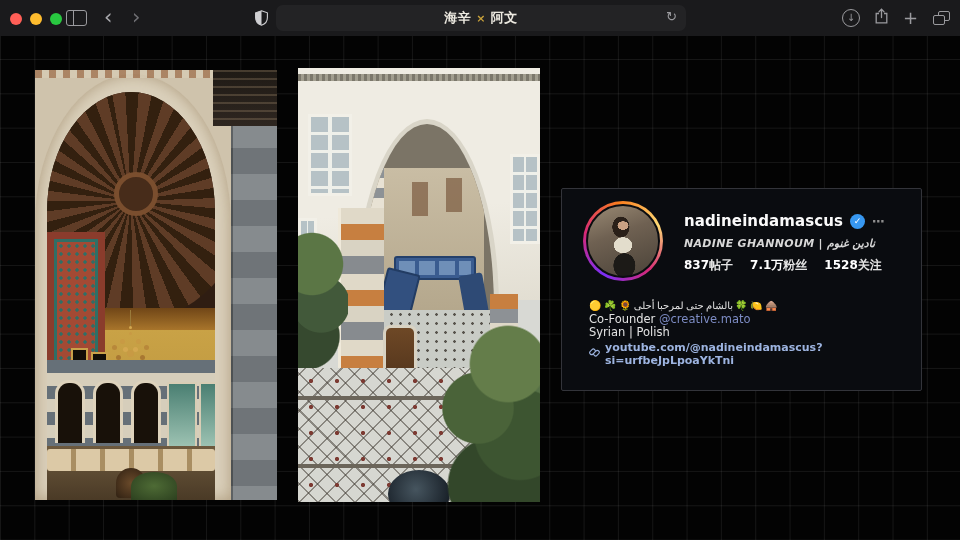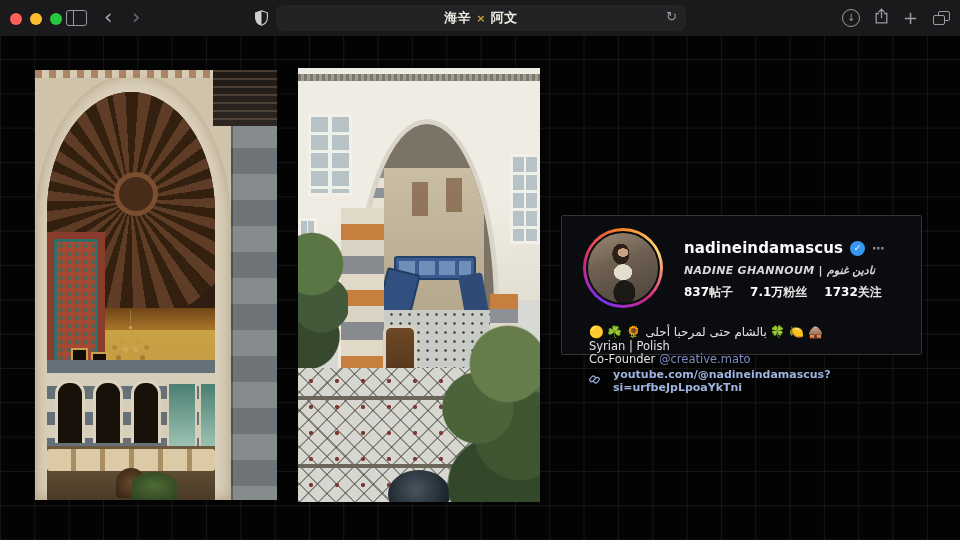--- a/index.html
+++ b/index.html
@@ -136,21 +136,21 @@
   .p2-fountain{left:90px;bottom:-16px;width:62px;height:48px;border-radius:50%;
     background:radial-gradient(circle at 45% 40%,#46555f,#1a222a 75%);}
   .p2-tree-right{right:-16px;top:230px;width:120px;height:220px;
     background:radial-gradient(circle at 60% 30%,#647d4a 0 22%,transparent 23%),
       radial-gradient(circle at 35% 50%,#4a6339 0 26%,transparent 27%),
       radial-gradient(circle at 70% 62%,#3d5531 0 28%,transparent 29%),
       radial-gradient(circle at 50% 85%,#33472a 0 24%,transparent 25%),
       radial-gradient(circle at 85% 45%,#567046 0 18%,transparent 19%);}
 
   
-  .card{left:561px;top:179px;width:361px;height:140px;background:#0a0c10;border:1px solid #33343a;
+  .card{left:561px;top:152px;width:361px;height:203px;background:#0a0c10;border:1px solid #33343a;
     border-radius:2px;box-sizing:border-box;}
   .card *{position:absolute;}
   .avatar-ring{left:21px;top:12px;width:80px;height:80px;border-radius:50%;box-sizing:border-box;padding:3px;
     background:conic-gradient(from 210deg,#7b2ff7,#d62976,#fa7e1e,#feda75,#d62976,#7b2ff7);}
   .avatar-photo{position:relative;width:100%;height:100%;border-radius:50%;border:2px solid #0a0c10;box-sizing:border-box;
     background:radial-gradient(ellipse 9px 7px at 50% 28%,#caa183 60%,transparent 62%),
       radial-gradient(ellipse 14px 17px at 47% 30%,#2a2019 60%,transparent 62%),
       radial-gradient(ellipse 15px 13px at 50% 56%,#e3ddcc 60%,transparent 62%),
       radial-gradient(ellipse 18px 20px at 52% 85%,#1c1a17 60%,transparent 62%),
       linear-gradient(160deg,#9a8a74 0%,#6f6152 40%,#4a4238 100%);}
@@ -161,24 +161,24 @@
     display:flex;align-items:center;justify-content:center;}
   .more-dots{color:#8e8e8e;font-size:13px;font-weight:700;letter-spacing:1px;}
   .display-name{left:122px;top:48px;font-style:italic;font-size:11px;color:#d8d8d8;letter-spacing:.3px;font-weight:600;}
   .stats{left:122px;top:68px;display:flex;gap:17px;font-size:12px;color:#f0f0f0;position:absolute;}
   .stats *{position:static;}
   .stat b{font-weight:700;color:#fff;}
   .stat span{font-weight:600;color:#e4e4e4;}
   .bio{left:27px;top:110px;width:320px;font-size:11.5px;line-height:13.5px;color:#e2e2e2;position:absolute;}
   .bio *{position:static;}
   .bio-row{display:block;white-space:nowrap;}
-  .bio-tagline{font-size:12px;}
+  .bio-tagline{font-size:10px;font-family:Liberation Serif, serif;}
   .cof-link{color:#7d8cc4;text-decoration:none;}
   .site-row{display:flex;align-items:center;gap:5px;margin-top:1px;}
-  .site-link{color:#9db4e0;font-weight:600;font-size:11px;text-decoration:none;margin-left:8px;}
+  .site-link{color:#9db4e0;font-weight:600;font-size:11px;text-decoration:none;}
 
   
   .watermark{right:32px;top:432px;text-align:right;color:#fff;font-weight:700;font-size:13px;line-height:17px;
     font-family:"DejaVu Sans Mono","Liberation Mono",monospace;letter-spacing:1px;text-shadow:.6px 0 currentColor;}
 </style>
 </head>
 <body>
 
 <div class="screen">
 
@@ -272,26 +272,26 @@
       </div>
       <div class="u-row">
         <span class="username">nadineindamascus</span>
         <span class="badge">✓</span>
         <span class="more-dots">⋯</span>
       </div>
       <div class="display-name">NADINE GHANNOUM | نادين غنوم</div>
       <div class="stats">
         <span class="stat"><b>837</b><span>帖子</span></span>
         <span class="stat"><b>7.1万</b><span>粉丝</span></span>
-        <span class="stat"><b>1732</b><span>关注</span></span>
+        <span class="stat"><b>1528</b><span>关注</span></span>
       </div>
       <div class="bio">
         <span class="bio-row bio-tagline"><span>🟡 ☘️ 🌻</span> <span dir="rtl">بالشام حتى لمرحبا أحلى</span> <span>🍀 🍋 🛖</span></span>
+        <span class="bio-row"><span>Co-Founder </span><a class="cof-link" href="#">@creative.mato</a></span>
         <span class="bio-row">Syrian | Polish</span>
-        <span class="bio-row"><span>Co-Founder </span><a class="cof-link" href="#">@creative.mato</a></span>
         <span class="site-row">
           <span>
             <svg width="11" height="11" viewBox="0 0 11 11">
               <path d="M4.6 6.4 L6.4 4.6 M4 7 a1.9 1.9 0 0 1 -2.7 -2.7 L3 2.6 a1.9 1.9 0 0 1 2.7 2.7 M7 4 a1.9 1.9 0 0 1 2.7 2.7 L8 8.4 a1.9 1.9 0 0 1 -2.7 -2.7" fill="none" stroke="#9db4e0" stroke-width="1.1" stroke-linecap="round"></path>
             </svg>
           </span>
           <a class="site-link" href="#">youtube.com/@nadineindamascus?si=urfbeJpLpoaYkTni</a>
         </span>
       </div>
     </div>

